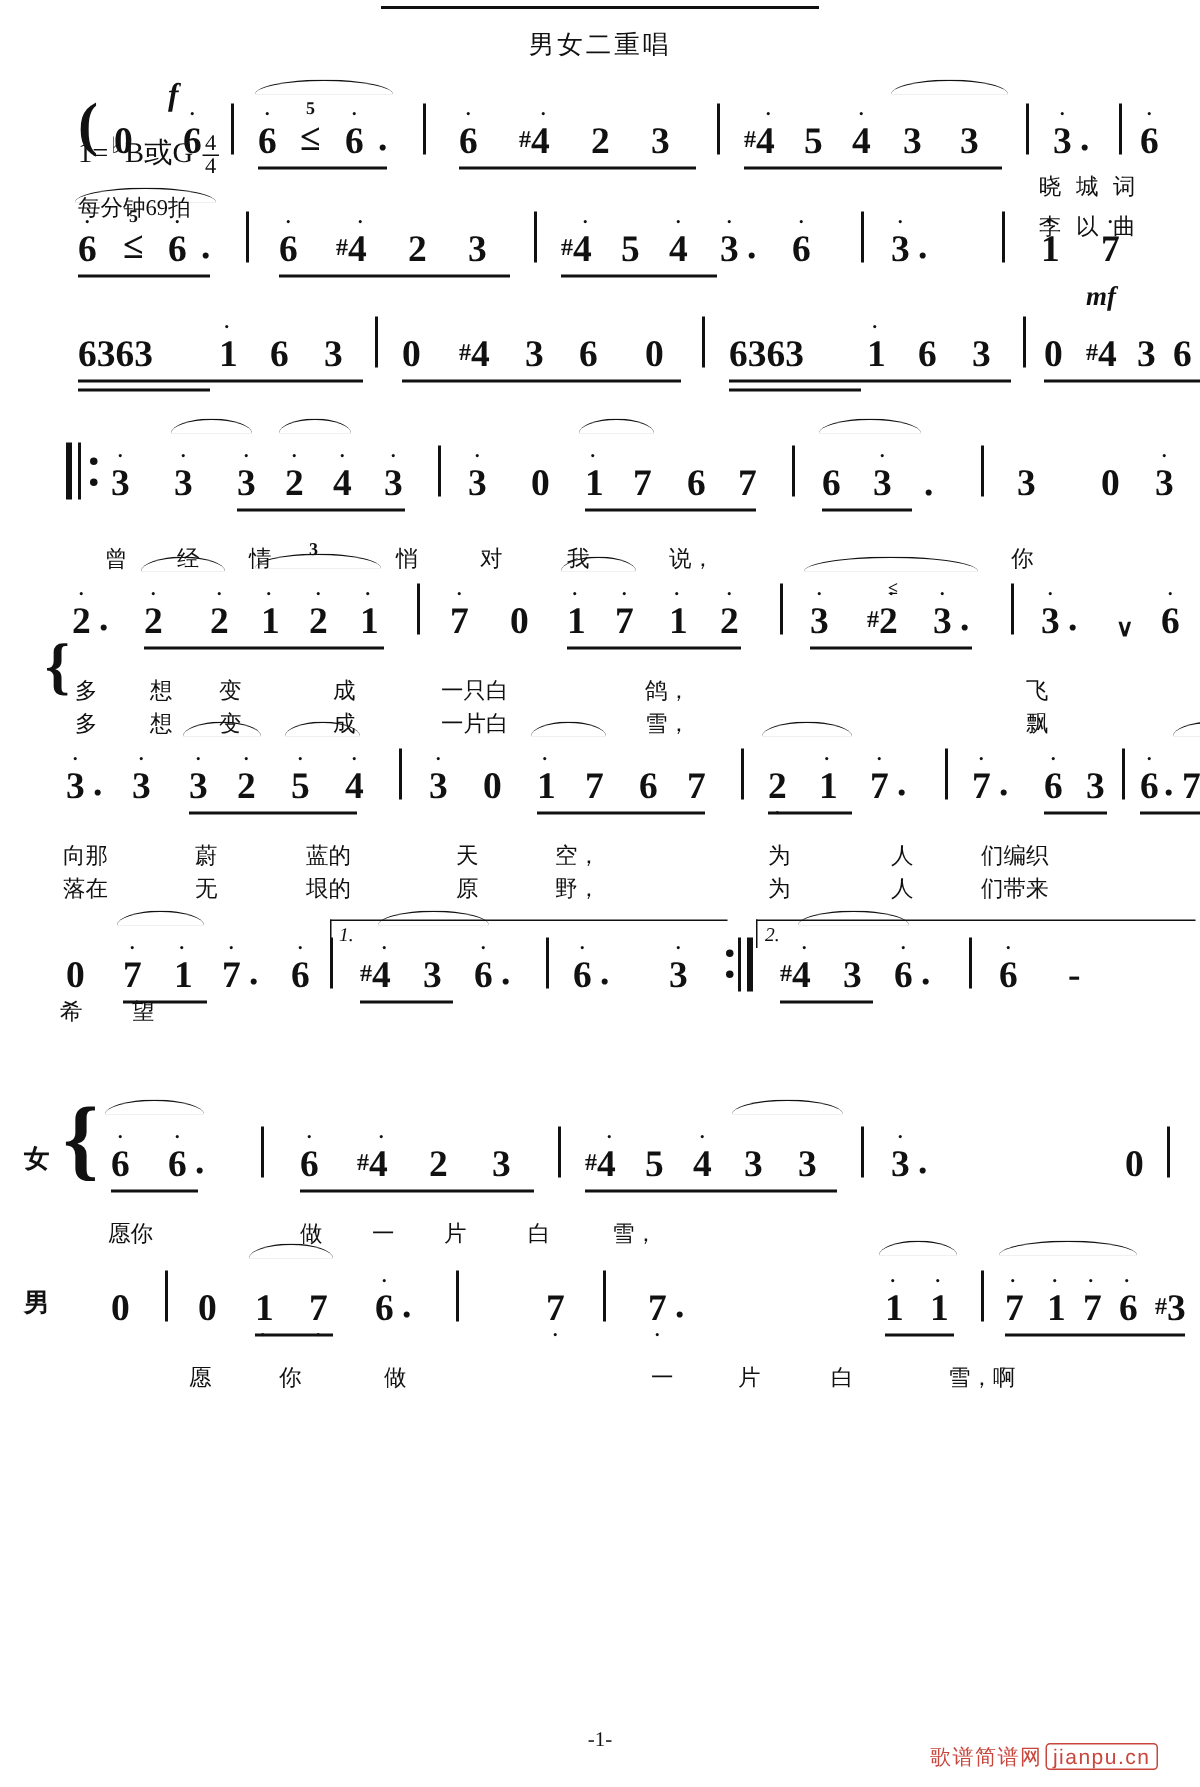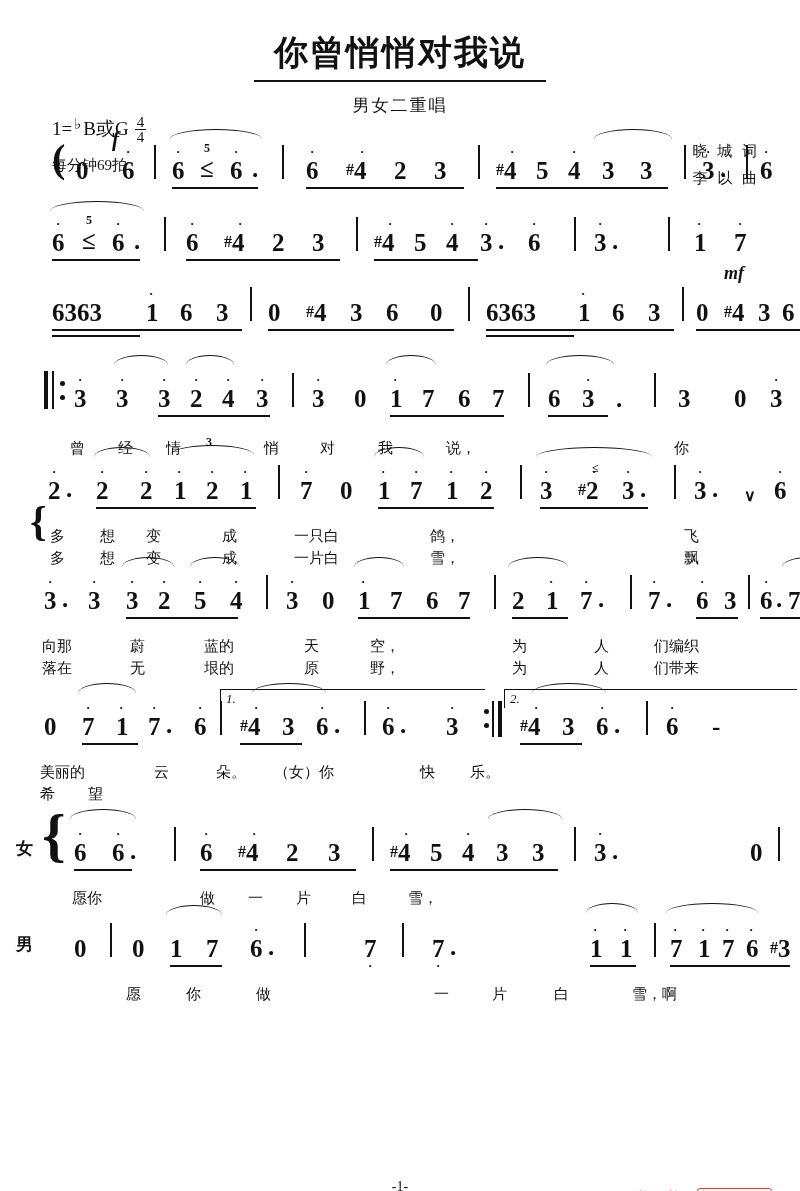--- a/index.html
+++ b/index.html
@@ -111,21 +111,20 @@
     display:inline-block;border:1px solid #c8463c;border-radius:3px;
     padding:0 4px;margin-left:2px;color:#c8463c;
   }
   .vlabel{position:absolute;font-size:17px;font-weight:bold;}
 </style>
 </head>
 <body>
 
 <div class="sheet">
 
-  <div class="title">你曾悄悄对我说</div>
   <div class="title-underline"></div>
   <div class="subtitle">男女二重唱</div>
 
   <div class="keyblock">
     <div class="keyline">
       <span>1=</span>
       <span class="flat">♭</span>
       <span>B或G</span>
       <span class="frac">
         <span class="num">4</span>
@@ -435,28 +434,20 @@
       </span>
       <span class="n" style="left:486px;"><span class="sharp">#</span>4<span class="dotabove" style="left:14px;top:-13px;">·</span></span>
       <span class="n" style="left:528px;">3</span>
       <span class="n" style="left:562px;">6<span class="dotabove" style="left:4px;top:-13px;">·</span><span style="position:absolute;left:18px;bottom:2px;">.</span></span>
       <span class="beam" style="left:486px;bottom:-4px;width:62px;"></span>
       <span class="slur" style="left:498px;top:-16px;width:74px;"></span>
       <span class="bar" style="left:612px;top:2px;height:34px;"></span>
       <span class="n" style="left:632px;">6<span class="dotabove" style="left:4px;top:-13px;">·</span></span>
       <span class="n" style="left:678px;">-</span>
     </div>
-    <div class="lyr" style="margin-top:22px;">
-      <span class="t" style="left:6px;">美丽的</span>
-      <span class="t" style="left:120px;">云</span>
-      <span class="t" style="left:182px;">朵。</span>
-      <span class="t" style="left:240px;">（女）你</span>
-      <span class="t" style="left:386px;">快</span>
-      <span class="t" style="left:436px;">乐。</span>
-    </div>
     <div class="lyr2">
       <span class="t" style="left:6px;">希</span>
       <span class="t" style="left:54px;">望</span>
     </div>
   </div>
 
   <div class="row" style="height:96px;margin-top:10px;">
     <div class="vlabel" style="left:-18px;top:12px;">女</div>
     <div class="notes">
       <span style="position:absolute;left:8px;top:-6px;font-size:60px;line-height:0.55;">{</span>

